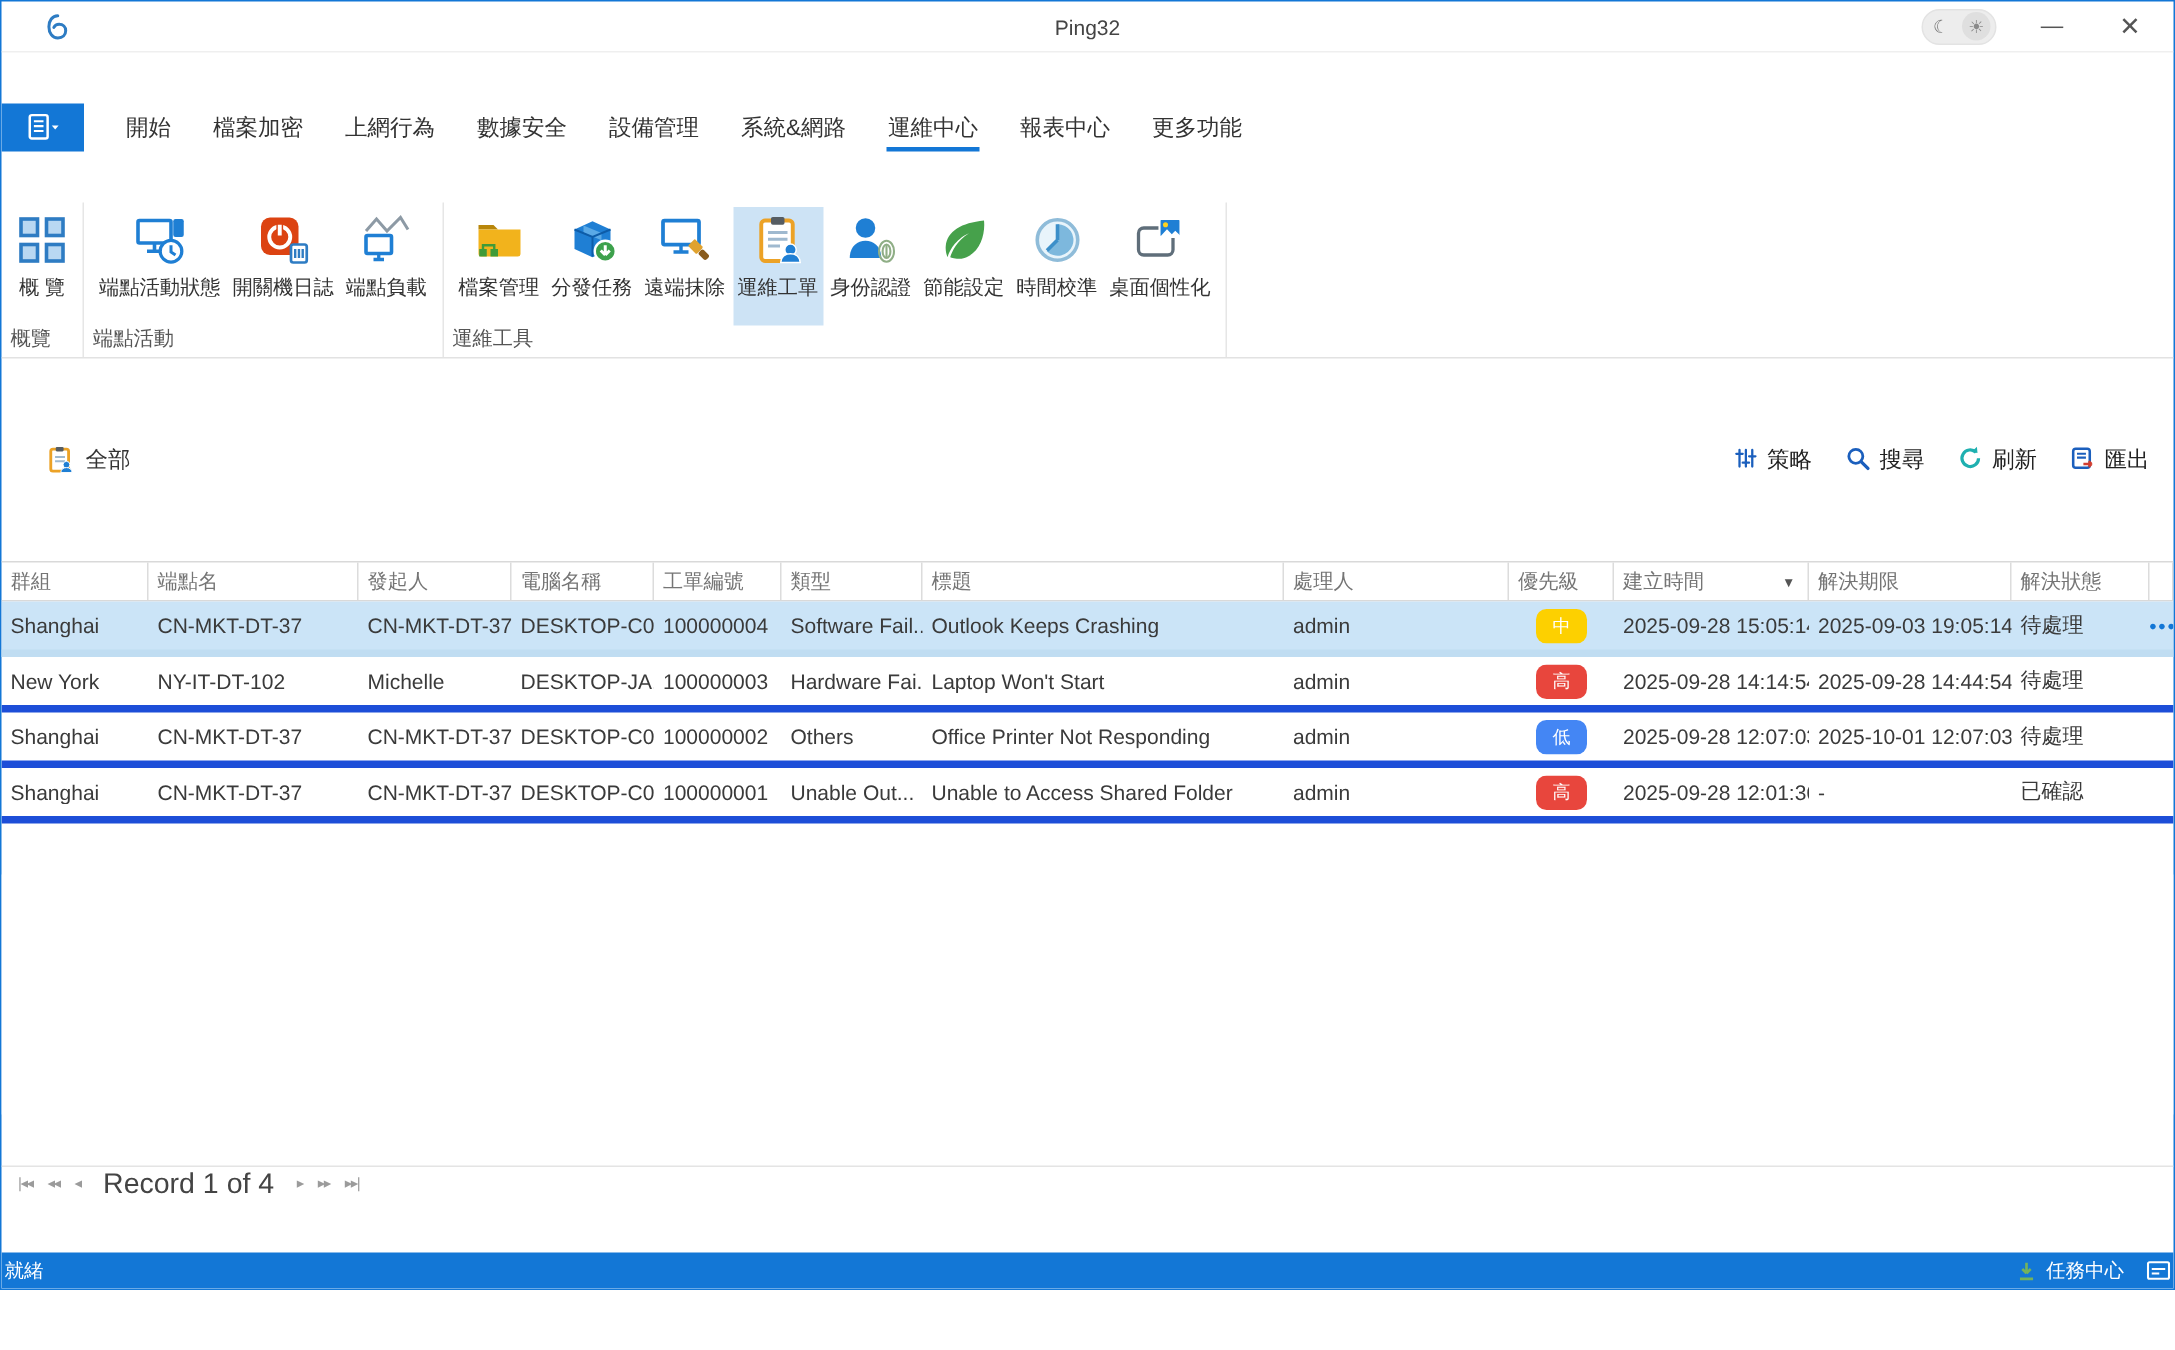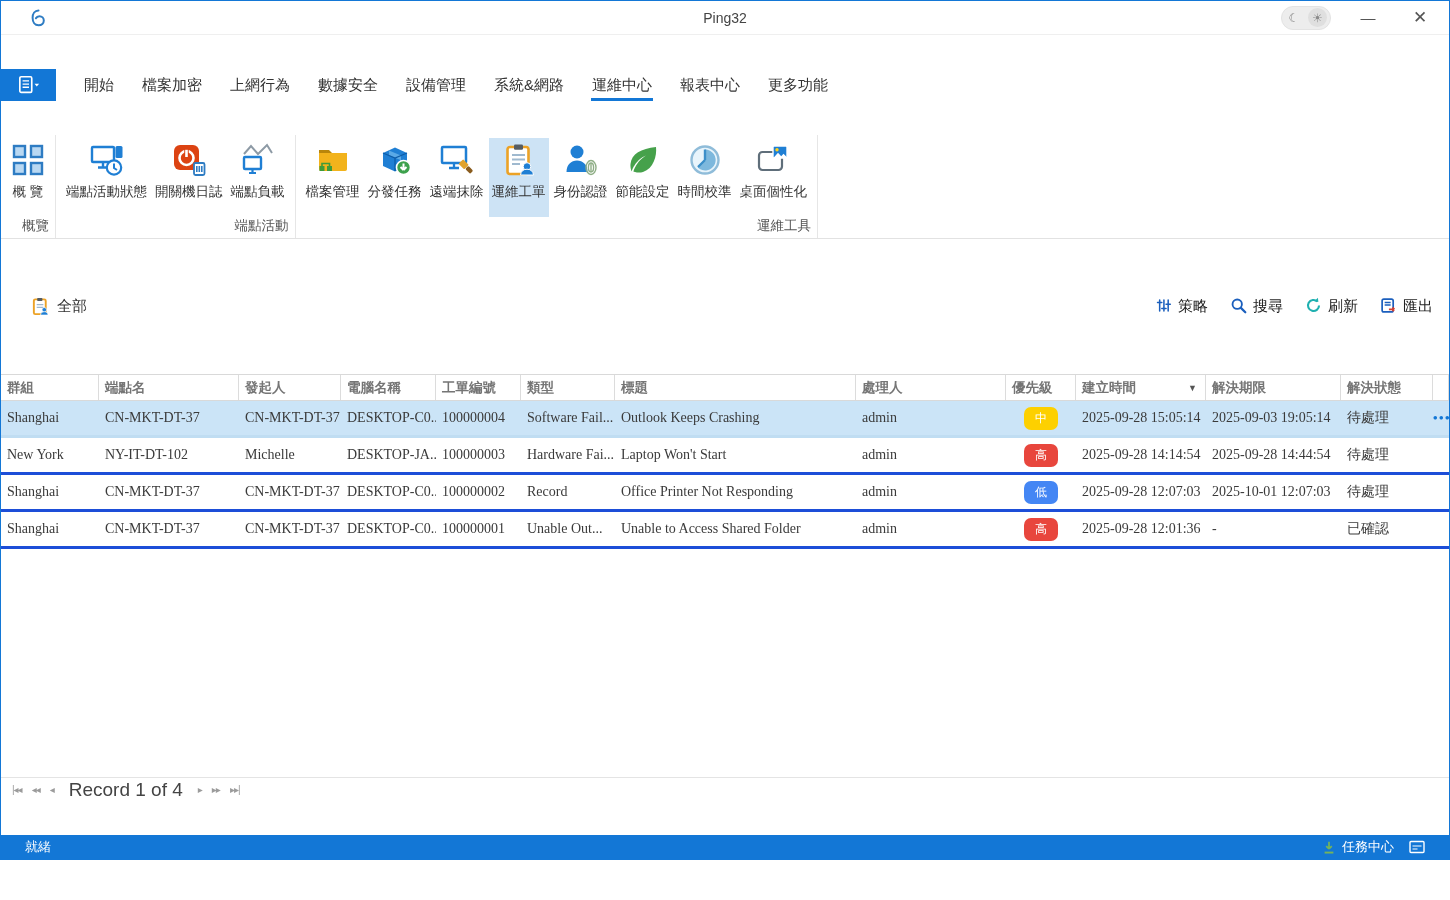--- a/index.html
+++ b/index.html
@@ -26,51 +26,51 @@
   .tab.active::after { content:""; position:absolute; left:13px; right:13px; bottom:0; height:3px; background:#1377d6; }
 
   
   .ribbon { flex:0 0 104px; display:flex; border-bottom:1px solid #e2e2e2; }
   .rgroup { display:flex; flex-direction:column; border-right:1px solid #e6e6e6; padding:0 6px; }
   .rbuttons { flex:1; display:flex; align-items:flex-end; padding-top:2px; }
   .rbtn { height:79px; display:flex; flex-direction:column; align-items:center; justify-content:flex-start; padding:5px 3px 0; margin:0 1px; }
   .rbtn .ricon { width:34px; height:34px; margin-bottom:6px; flex:0 0 34px; }
   .rbtn .rlabel { font-size:13.5px; color:#333; white-space:nowrap; }
   .rbtn.selected { background:#cde3f5; }
-  .rgroup-label { height:21px; text-align:right; font-size:13.5px; color:#555; }
+  .rgroup-label { height:21px; text-align:left; font-size:13.5px; color:#555; }
   .ribbon-filler { flex:1; }
 
   
   .toolbar { flex:0 0 67px; display:flex; align-items:center; padding:0 16px 0 30px; }
   .filter-all { display:flex; align-items:center; gap:7px; font-size:15px; color:#333; }
   .toolbar-right { margin-left:auto; display:flex; align-items:center; gap:22px; }
   .taction { display:flex; gap:6px; font-size:15px; color:#222; white-space:nowrap; }
 
   
   .table { --cols: 98px 140px 102px 95px 85px 94px 241px 150px 70px 130px 135px 92px minmax(0,1fr); display:flex; flex-direction:column; }
   .grid-header { display:grid; grid-template-columns:var(--cols); height:27px; border-top:1px solid #d9d9d9; border-bottom:1px solid #d9d9d9; }
-  .hcell { font-size:13.5px; color:#757575; padding-left:6px; border-right:1px solid #dcdcdc; display:flex; align-items:center; white-space:nowrap; overflow:hidden;font-weight:bold; }
+  .hcell { font-size:13.5px; color:#757575; padding-left:6px; border-right:1px solid #dcdcdc; display:flex; align-items:center; white-space:nowrap; overflow:hidden; }
   .hcell.sorted { justify-content:space-between; padding-right:8px; }
   .sort-ic { font-size:9px; color:#555; }
-  .grid-row { display:grid; grid-template-columns:var(--cols); height:37px; align-items:center; border-bottom:3px solid #1d4ed8; font-size:14px; color:#3a3a3a;font-family:Liberation Serif, serif; }
+  .grid-row { display:grid; grid-template-columns:var(--cols); height:37px; align-items:center; border-bottom:5px solid #1d4ed8; font-size:14px; color:#3a3a3a; }
   .grid-row.selected { background:#cbe4f7; border-bottom-color:#c0ddf2; }
   .cell { padding-left:6px; white-space:nowrap; overflow:hidden; }
   .cell.priority { display:flex; justify-content:center; padding:0; }
   .badge { min-width:34px; height:23px; border-radius:7px; color:#fff; font-size:12px; display:flex; align-items:center; justify-content:center; padding:0 6px; }
   .cell.actions { color:#1377d6; font-weight:bold; letter-spacing:1.5px; font-size:13px; padding:0 6px 0 0; text-align:right; }
 
   .spacer { flex:1 1 auto; background:#fff; }
 
   
   .recordnav { flex:0 0 24px; display:flex; align-items:center; border-top:1px solid #e4e4e4; padding-left:6px; }
   .nav-ic { color:#9b9b9b; font-size:10px; padding:0 5px; letter-spacing:-1px; white-space:nowrap; }
   .nav-text { font-size:19px; color:#444; margin:0 10px; white-space:nowrap; }
 
   
-  .statusbar { flex:0 0 24px; background:#1377d6; color:#fff; display:flex; align-items:center; font-size:13px; padding:0 24px; }
+  .statusbar { flex:0 0 24px; background:#1377d6; color:#fff; display:flex; align-items:center; font-size:13px; padding:0 2px; }
   .sb-left { display:flex; align-items:center; }
   .sb-right { margin-left:auto; display:flex; align-items:center; gap:7px; }
   .sb-task { display:flex; align-items:center; gap:6px; }
   .sb-panel { margin-left:8px; display:flex; align-items:center; }
 </style>
 </head>
 <body>
 
 <div class="window">
 
@@ -352,21 +352,21 @@
       <div class="cell">待處理</div>
       <div class="cell actions"></div>
     </div>
 
     <div class="grid-row">
       <div class="cell">Shanghai</div>
       <div class="cell">CN-MKT-DT-37</div>
       <div class="cell">CN-MKT-DT-37</div>
       <div class="cell">DESKTOP-C0...</div>
       <div class="cell">100000002</div>
-      <div class="cell">Record</div>
+      <div class="cell">Others</div>
       <div class="cell">Office Printer Not Responding</div>
       <div class="cell">admin</div>
       <div class="cell priority">
           <span class="badge" style="background: rgb(68, 134, 244);">低</span>
         </div>
       <div class="cell">2025-09-28 12:07:03</div>
       <div class="cell">2025-10-01 12:07:03</div>
       <div class="cell">待處理</div>
       <div class="cell actions"></div>
     </div>

